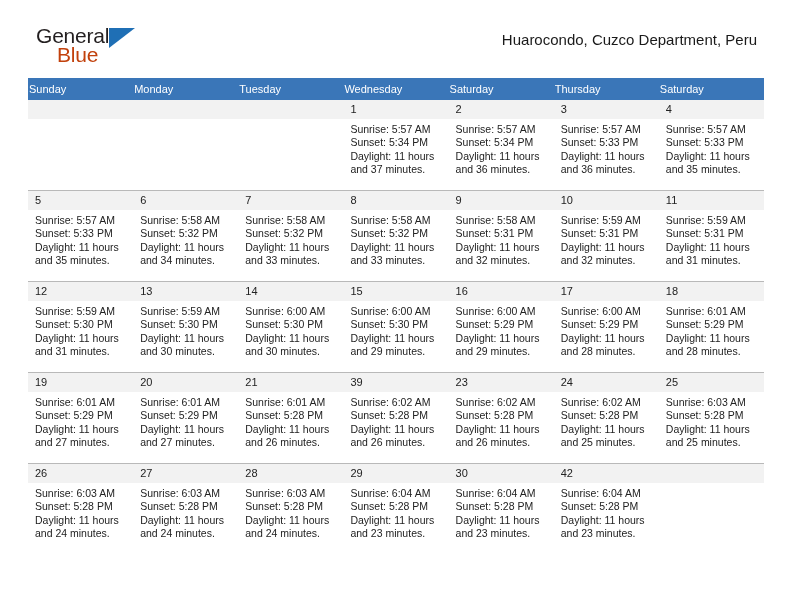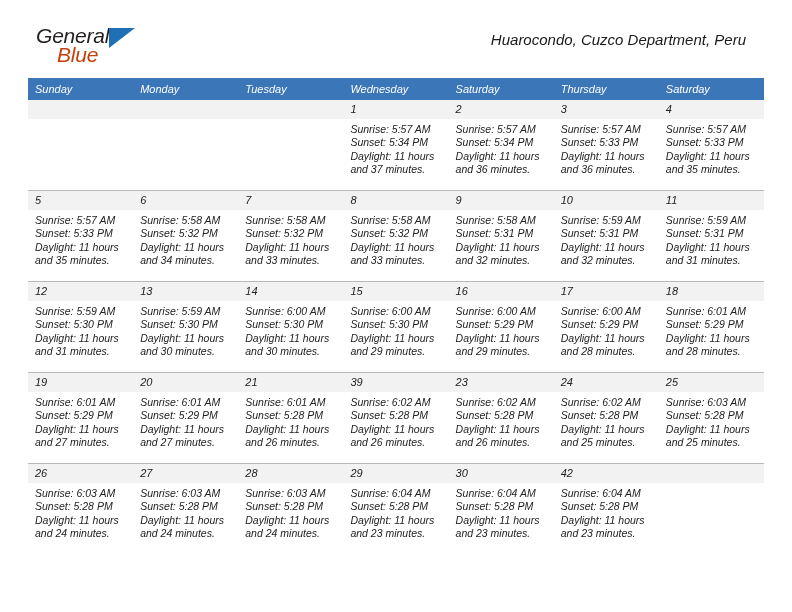--- a/index.html
+++ b/index.html
@@ -14,21 +14,20 @@
     font-family: "Liberation Sans", sans-serif;
     color: #000000;
     overflow: hidden;
   }
   .page {
     position: relative;
     width: 792px;
     height: 540px;
     box-sizing: border-box;
     padding: 0 28px;
-    font-style: italic;
   }
 
   
   .header {
     display: flex;
     align-items: flex-start;
     justify-content: space-between;
     height: 78px;
     padding-top: 24px;
     box-sizing: border-box;
@@ -75,37 +74,37 @@
     font-size: 26px;
     line-height: 31px;
     color: #1a1a1a;
     font-weight: normal;
     margin: 0;
   }
   .cal-subtitle {
     font-size: 15px;
     line-height: 20px;
     color: #1a1a1a;
-    margin: 6px 16px 0 0;
+    margin: 6px 5px 0 0;
     white-space: nowrap;
   }
 
   
   .calendar {
     width: 736px;
     border-collapse: collapse;
     table-layout: fixed;
   }
   .calendar th {
     background: #3a76b8;
     color: #ffffff;
     font-size: 11px;
     font-weight: normal;
     text-align: left;
-    padding: 5px 0 5px 7px;
+    padding: 5px 0 5px 1px;
     height: 20px;
     box-sizing: border-box;
     margin-top: 16px;
   }
   .calendar td {
     vertical-align: top;
     padding: 0;
     height: 90px;
     border-top: 1px solid #b9b9b9;
     background: #ffffff;

